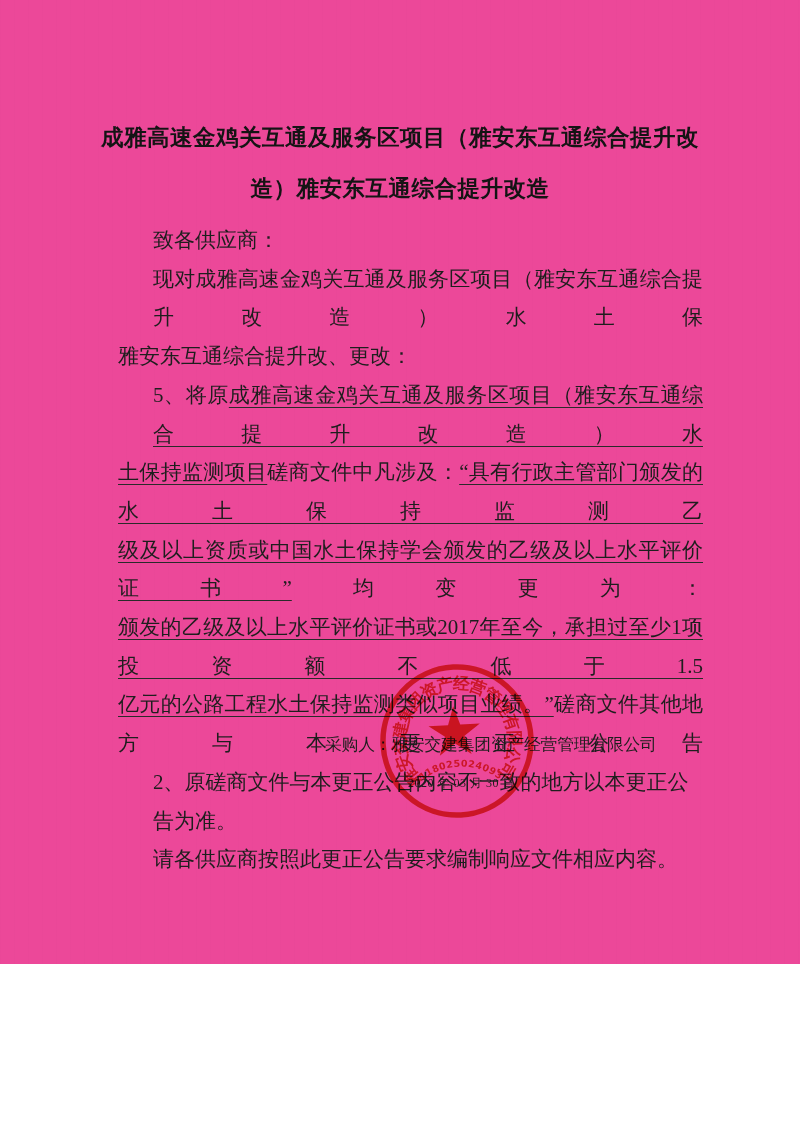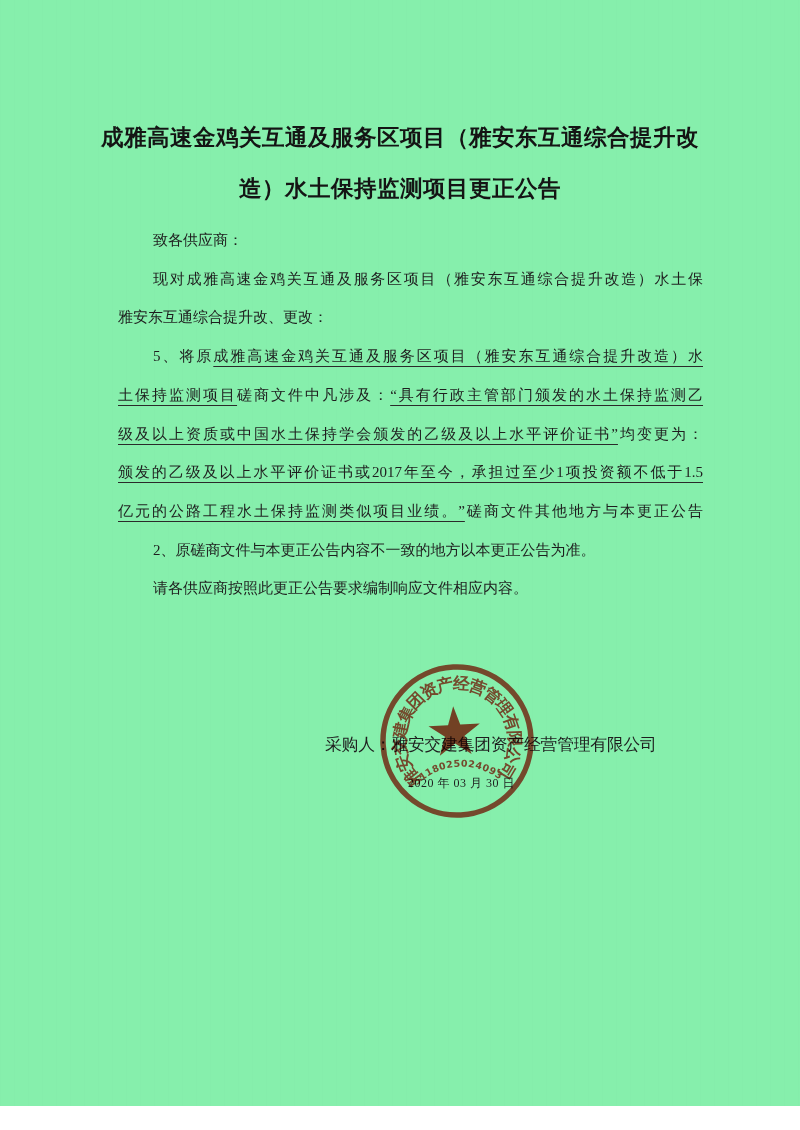--- a/index.html
+++ b/index.html
@@ -1,36 +1,36 @@
 <!DOCTYPE html>
 <html><head>
 <meta charset="utf-8">
 <style>
   html,body { margin:0; padding:0; background:#ffffff; }
   .page {
-    position:relative; width:800px; height:1106px; margin:0 auto;
-    background:#86efac; overflow:hidden;
+    position:relative; width:800px; height:964px; margin:0 auto;
+    background:#ec4899; overflow:hidden;
     font-family:"Liberation Serif","DejaVu Serif",serif;
     color:#1c1c1c;
   }
   
   .page::before {
     content:""; position:absolute; inset:0; pointer-events:none;
     background:repeating-linear-gradient(90deg, rgba(0,0,0,0.015) 0 1px, transparent 1px 14px);
     opacity:.5;
   }
   .title {
     position:absolute; top:112px; left:50px; right:50px;
     text-align:center; font-family:"Liberation Sans","DejaVu Sans",sans-serif;
     font-weight:bold; font-size:22.5px; line-height:51px;
     color:#141414; letter-spacing:.5px;
   }
   .bodyblock {
     position:absolute; left:118px; top:221px; width:585px;
-    font-size:15px; line-height:38.7px; color:#1e1e1e;
+    font-size:21px; line-height:38.7px; color:#1e1e1e;
   }
   .line { text-align:left; }
   .line.fill { text-align:justify; text-align-last:justify; }
   .line.ind  { padding-left:35px; }
   .u {
     text-decoration:underline;
     text-underline-offset:5px;
     text-decoration-thickness:1px;
     text-decoration-color:#2a2a2a;
   }
@@ -55,21 +55,21 @@
     font-weight:bold; font-size:9.5px; letter-spacing:1.5px;
   }
 </style>
 </head>
 <body>
 
 <div class="page">
 
   <div class="title">
     <div>成雅高速金鸡关互通及服务区项目（雅安东互通综合提升改</div>
-    <div>造）水土保持监测项目更正公告</div>
+    <div>造）雅安东互通综合提升改造</div>
   </div>
 
   <div class="bodyblock">
     <div class="line ind"><span>致各供应商：</span></div>
     <div class="line ind fill"><span>现对成雅高速金鸡关互通及服务区项目（雅安东互通综合提升改造）水土保</span></div>
     <div class="line"><span>雅安东互通综合提升改、更改：</span></div>
     <div class="line ind fill"><span>5、将原</span><span class="u">成雅高速金鸡关互通及服务区项目（雅安东互通综合提升改造）水</span></div>
     <div class="line fill"><span class="u">土保持监测项目</span><span>磋商文件中凡涉及：</span><span class="u">“具有行政主管部门颁发的水土保持监测乙</span></div>
     <div class="line fill"><span class="u">级及以上资质或中国水土保持学会颁发的乙级及以上水平评价证书”</span><span>均变更为：</span></div>
     <div class="line fill"><span class="u">颁发的乙级及以上水平评价证书或2017年至今，承担过至少1项投资额不低于1.5</span></div>

